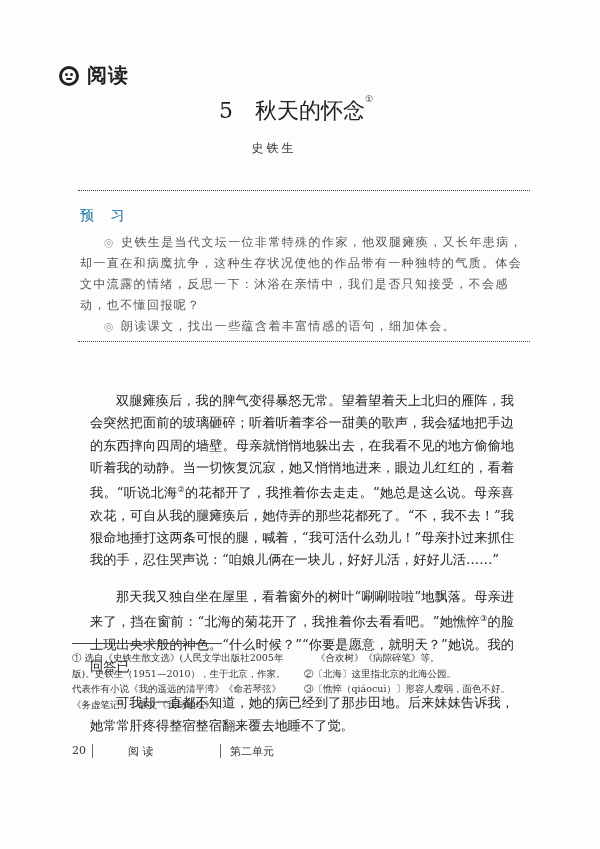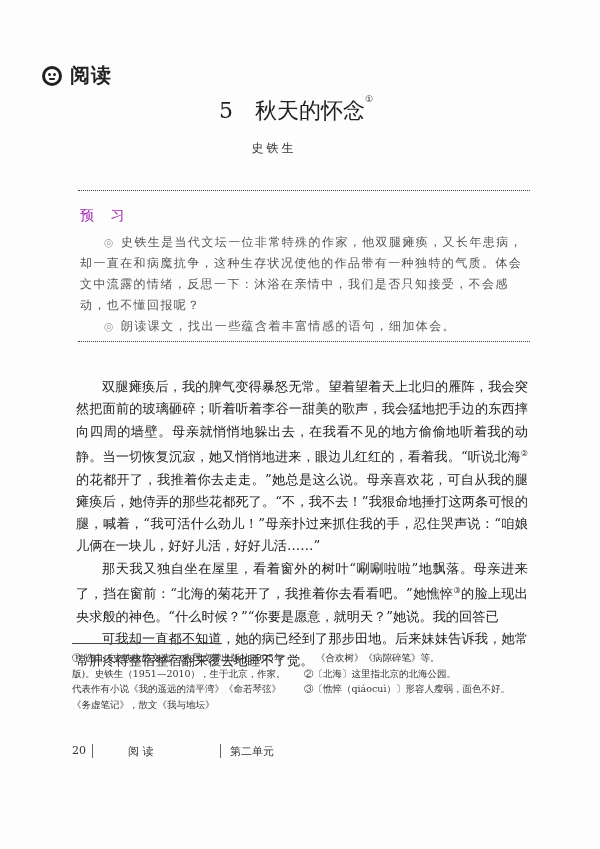--- a/index.html
+++ b/index.html
@@ -1,37 +1,37 @@
 <!DOCTYPE html>
 <html><head>
 <meta charset="utf-8">
 <style>
   html, body { margin: 0; padding: 0; }
   body {
     width: 600px; height: 849px; background: #fdfdfd; position: relative; overflow: hidden;
     font-family: "DejaVu Serif", "Liberation Serif", serif; color: #222;
   }
   .abs { position: absolute; }
-  .section-head { left: 42px; top: 62px; display: flex; align-items: center; gap: 8px; }
+  .section-head { left: 59px; top: 62px; display: flex; align-items: center; gap: 8px; }
   .smiley { width: 20px; height: 20px; border: 3px solid #222; border-radius: 50%; position: relative; box-sizing: border-box; }
   .smiley .eye { position: absolute; top: 4px; width: 3px; height: 3px; background: #222; border-radius: 50%; }
   .smiley .eye.l { left: 3px; } .smiley .eye.r { right: 3px; }
   .smiley .mouth { position: absolute; left: 4px; top: 9px; width: 6px; height: 2px; background: #222; border-radius: 1px; }
   .section-title { font-size: 20px; font-weight: bold; letter-spacing: 1px; }
   .lesson-title { left: 0; width: 592px; top: 96px; text-align: center; font-size: 22px; }
   .lesson-title .num { margin-right: 22px; }
   .lesson-title sup { font-size: 9px; vertical-align: top; position: relative; top: -2px; }
   .author { left: 0; width: 548px; top: 140px; text-align: center; font-size: 12px; letter-spacing: 3px; color: #333; }
   .dots { left: 78px; width: 452px; height: 0; border-top: 1.5px dotted #444; }
-  .preview-title { left: 80px; top: 207px; font-size: 14px; letter-spacing: 6px; color: #a21caf; }
+  .preview-title { left: 80px; top: 207px; font-size: 14px; letter-spacing: 6px; color: #0369a1; }
   .preview { left: 80px; width: 448px; font-size: 12px; line-height: 21px; color: #555; letter-spacing: 1.4px; }
   .preview p { margin: 0; text-indent: 24px; }
   .preview .bullet { color: #999; font-size: 11px; margin-right: 6px; }
   .body-text { left: 76px; width: 452px; top: 376px; font-size: 13.2px; line-height: 22.3px; color: #222; text-align: justify; }
-  .body-text p { margin: 0; text-indent: 26px; }
+  .body-text p { margin: 14px; text-indent: 26px; }
   .body-text sup { font-size: 8px; }
   .fn-rule { left: 72px; top: 643px; width: 150px; border-top: 1px solid #444; }
   .footnotes { left: 72px; top: 650px; width: 460px; font-size: 9.5px; line-height: 15.5px; color: #333; }
   .fn-col { position: absolute; top: 0; }
   .fn-col.left { left: 0; width: 218px; }
   .fn-col.right { left: 232px; width: 230px; }
   .fn-col p { margin: 0; }
   .fn-col .cont { padding-left: 12px; }
   .footer { top: 744px; font-size: 11px; color: #333; }
   .footer .bar { display: inline-block; width: 1px; height: 14px; background: #666; vertical-align: middle; }

